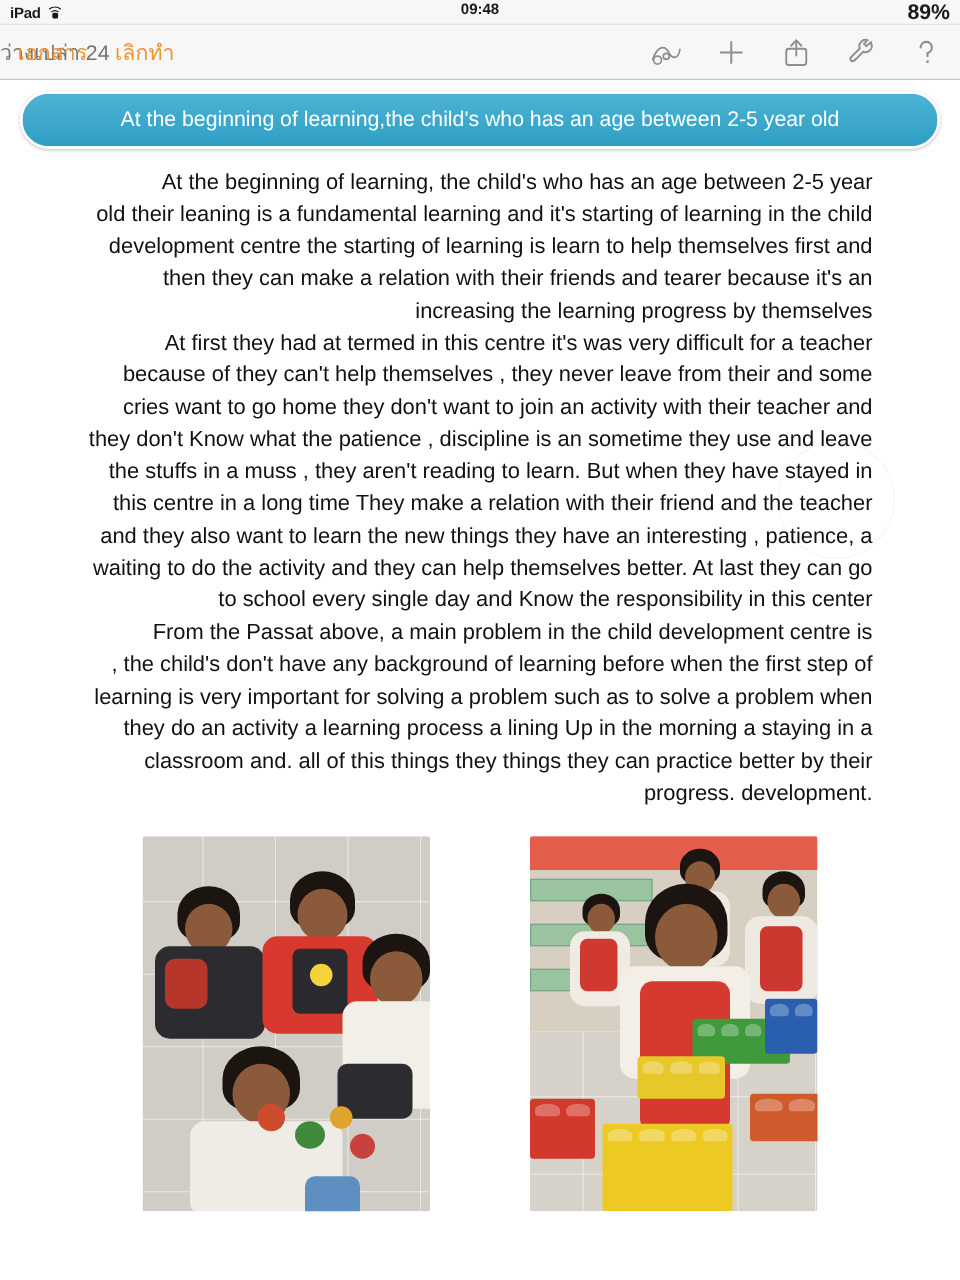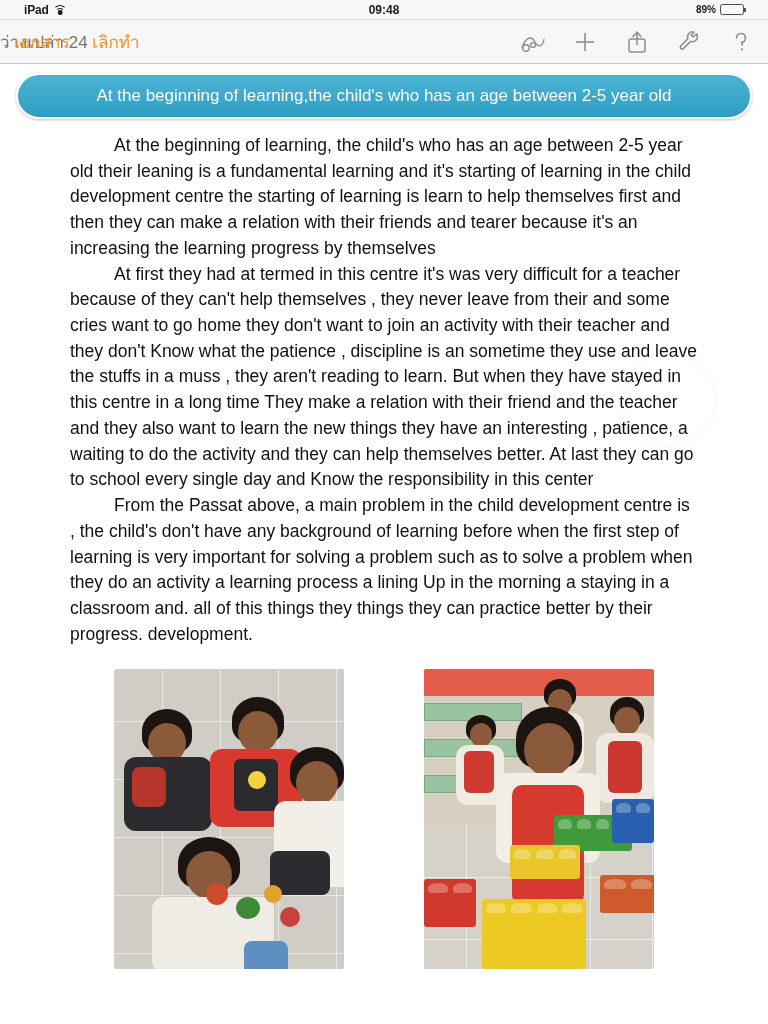--- a/index.html
+++ b/index.html
@@ -14,24 +14,23 @@
     overflow: hidden;
     position: relative;
   }
 
   
   .status-bar {
     height: 20px;
     background: #f7f7f7;
     border-bottom: 1px solid #e2e2e2;
     display: flex;
-    align-items: center;
     font-size: 12px;
     color: #1a1a1a;
-    padding: 0 24px;
+    padding: 0 8px;
     box-sizing: border-box;
     position: relative;
   }
   .status-left {
     display: flex;
     align-items: center;
     gap: 5px;
   }
   .status-device {
     font-size: 12px;
@@ -70,22 +69,23 @@
     text-align: center;
     font-size: 12px;
     font-weight: bold;
     pointer-events: none;
   }
   .status-right {
     margin-left: auto;
     display: flex;
     align-items: center;
     gap: 4px;
-    font-size: 10px;
+    font-size: 17px;
     font-weight: bold;
+    flex-direction: column;
   }
   .battery {
     width: 24px;
     height: 11px;
     border: 1px solid #4a4a4a;
     border-radius: 2.5px;
     position: relative;
     box-sizing: border-box;
     padding: 1px;
   }
@@ -183,21 +183,21 @@
     white-space: nowrap;
     overflow: hidden;
     text-overflow: ellipsis;
   }
 
   .body-text {
     margin: 14px 70px 0 70px;
     font-size: 17.5px;
     line-height: 1.47;
     color: #111111;
-    text-align: left;
+    text-align: right;
   }
   .body-text p {
     margin: 0 0 0 0;
     text-indent: 44px;
   }
 
   .images-row {
     margin: 22px 0 0 0;
     display: flex;
     justify-content: center;

